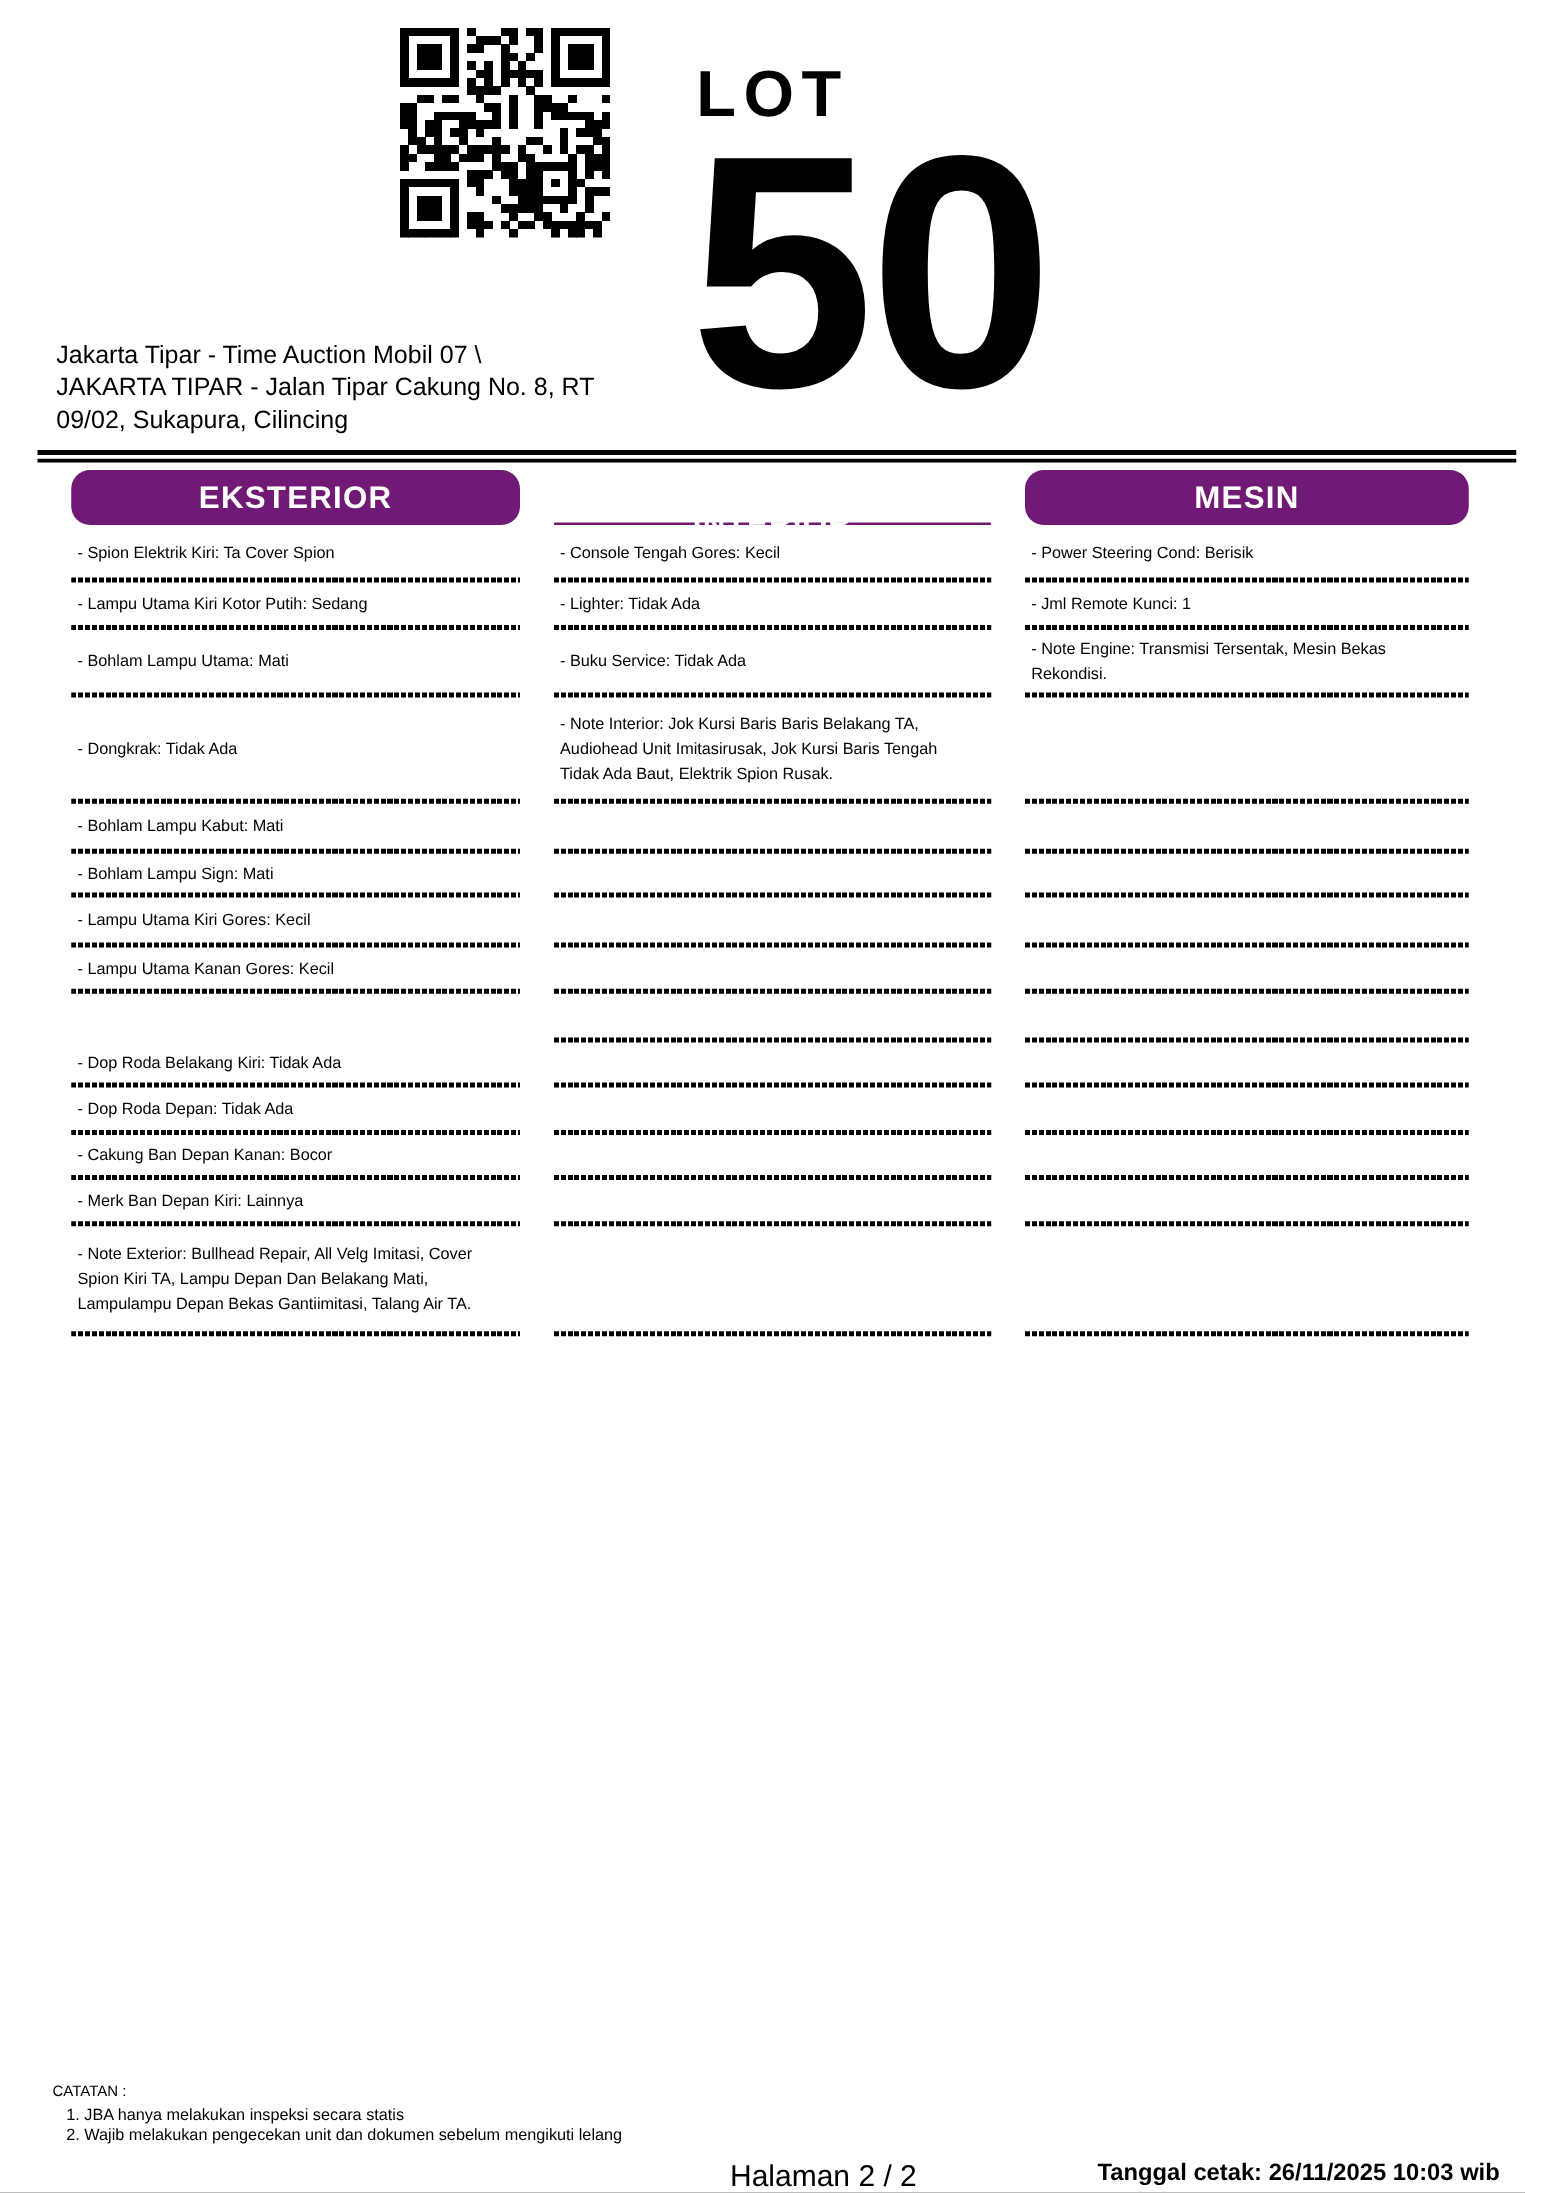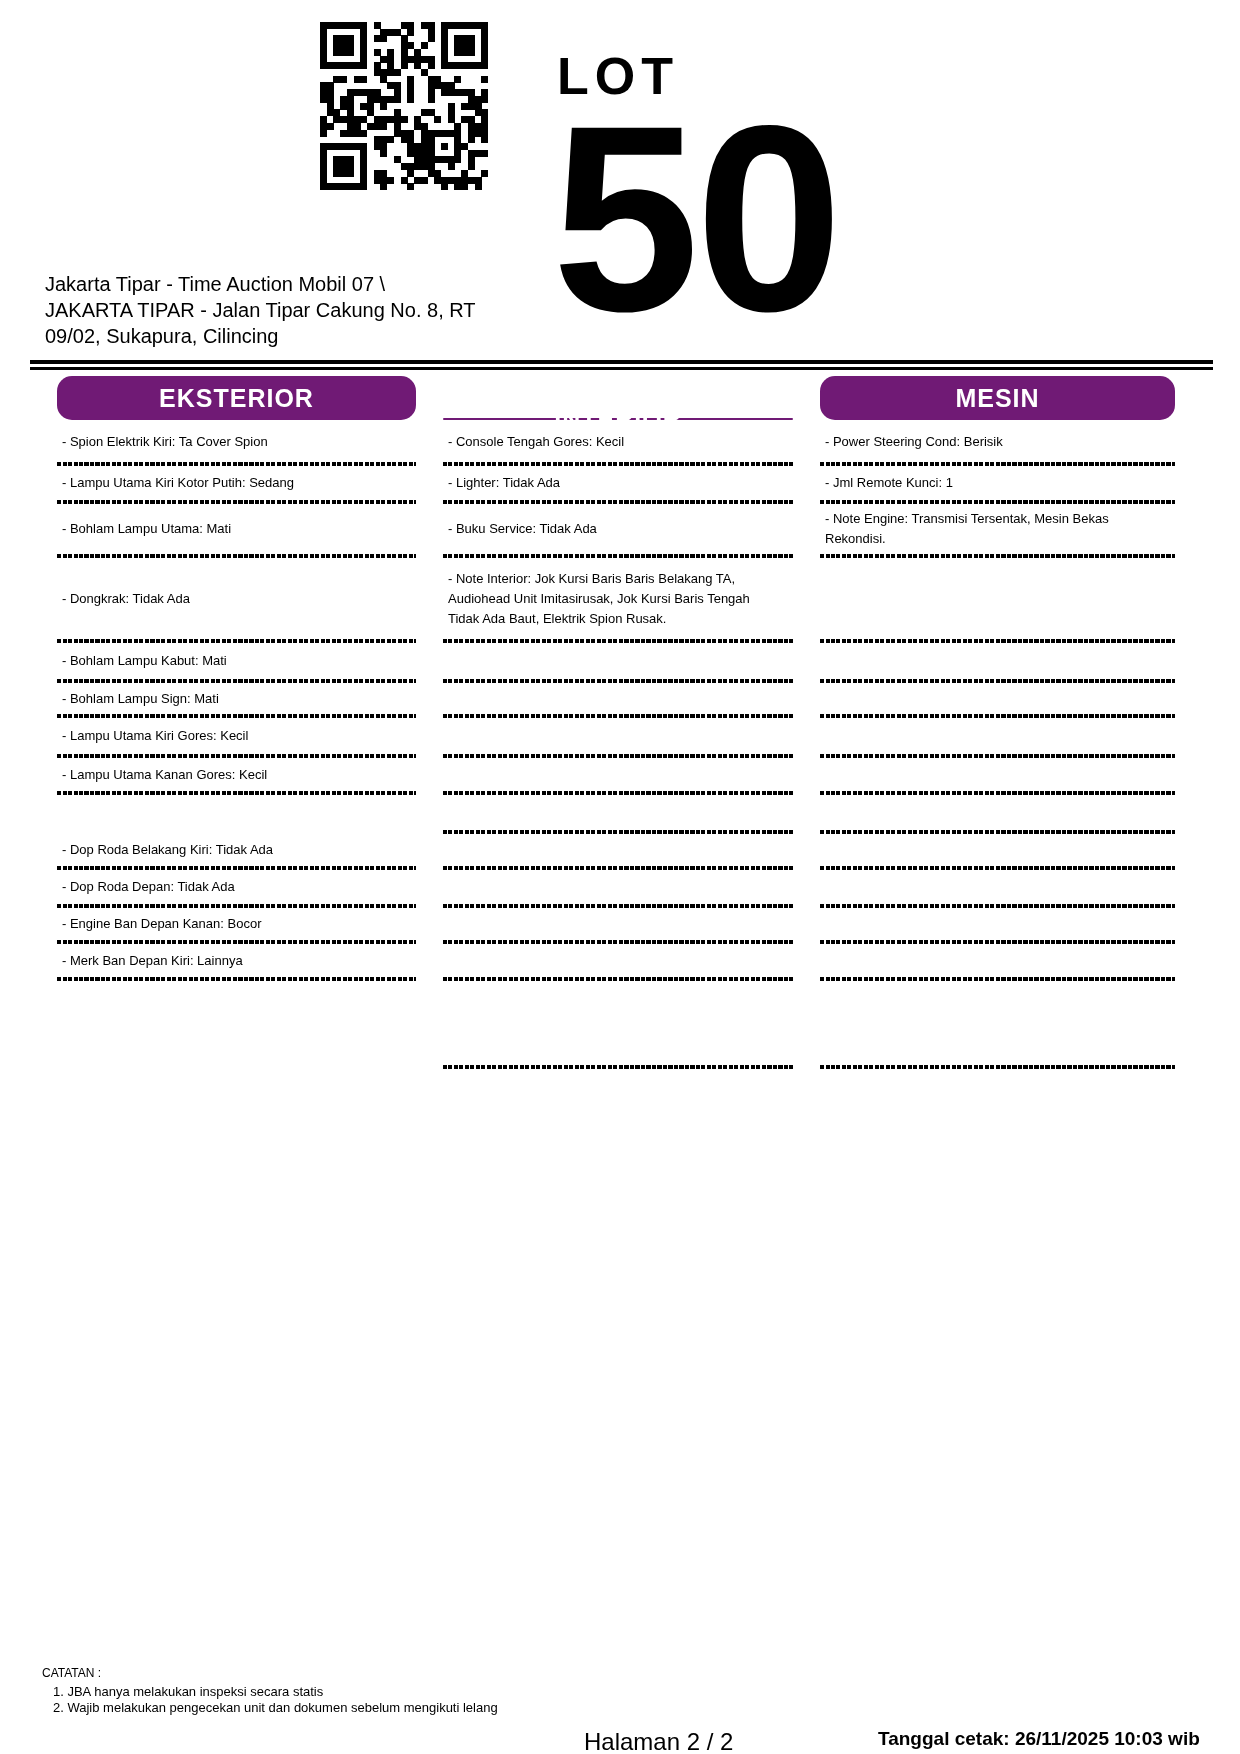--- a/index.html
+++ b/index.html
@@ -410,22 +410,23 @@
       <div class="cell" style="grid-area: 2 / 1;">- Spion Elektrik Kiri: Ta Cover Spion</div>
       <div class="cell" style="grid-area: 3 / 1;">- Lampu Utama Kiri Kotor Putih: Sedang</div>
       <div class="cell" style="grid-area: 4 / 1;">- Bohlam Lampu Utama: Mati</div>
       <div class="cell" style="grid-area: 5 / 1;">- Dongkrak: Tidak Ada</div>
       <div class="cell" style="grid-area: 6 / 1;">- Bohlam Lampu Kabut: Mati</div>
       <div class="cell" style="grid-area: 7 / 1;">- Bohlam Lampu Sign: Mati</div>
       <div class="cell" style="grid-area: 8 / 1;">- Lampu Utama Kiri Gores: Kecil</div>
       <div class="cell" style="grid-area: 9 / 1;">- Lampu Utama Kanan Gores: Kecil</div>
       <div class="cell" style="grid-area: 11 / 1;">- Dop Roda Belakang Kiri: Tidak Ada</div>
       <div class="cell" style="grid-area: 12 / 1;">- Dop Roda Depan: Tidak Ada</div>
-      <div class="cell" style="grid-area: 13 / 1;">- Engine Ban Depan Kanan: Bocor</div>
+      <div class="cell" style="grid-area: 13 / 1;">- Cakung Ban Depan Kanan: Bocor</div>
       <div class="cell" style="grid-area: 14 / 1;">- Merk Ban Depan Kiri: Lainnya</div>
+      <div class="cell" style="grid-area: 15 / 1;">- Note Exterior: Bullhead Repair, All Velg Imitasi, Cover Spion Kiri TA, Lampu Depan Dan Belakang Mati, Lampulampu Depan Bekas Gantiimitasi, Talang Air TA.</div>
       <div class="colhead" style="grid-area: 1 / 3; margin-top: 42px;">INTERIOR</div>
       <div class="cell" style="grid-area: 2 / 3;">- Console Tengah Gores: Kecil</div>
       <div class="cell" style="grid-area: 3 / 3;">- Lighter: Tidak Ada</div>
       <div class="cell" style="grid-area: 4 / 3;">- Buku Service: Tidak Ada</div>
       <div class="cell" style="grid-area: 5 / 3;">- Note Interior: Jok Kursi Baris Baris Belakang TA, Audiohead Unit Imitasirusak, Jok Kursi Baris Tengah Tidak Ada Baut, Elektrik Spion Rusak.</div>
       <div class="cell" style="grid-area: 6 / 3;"></div>
       <div class="cell" style="grid-area: 7 / 3;"></div>
       <div class="cell" style="grid-area: 8 / 3;"></div>
       <div class="cell" style="grid-area: 9 / 3;"></div>
       <div class="cell" style="grid-area: 10 / 3;"></div>

